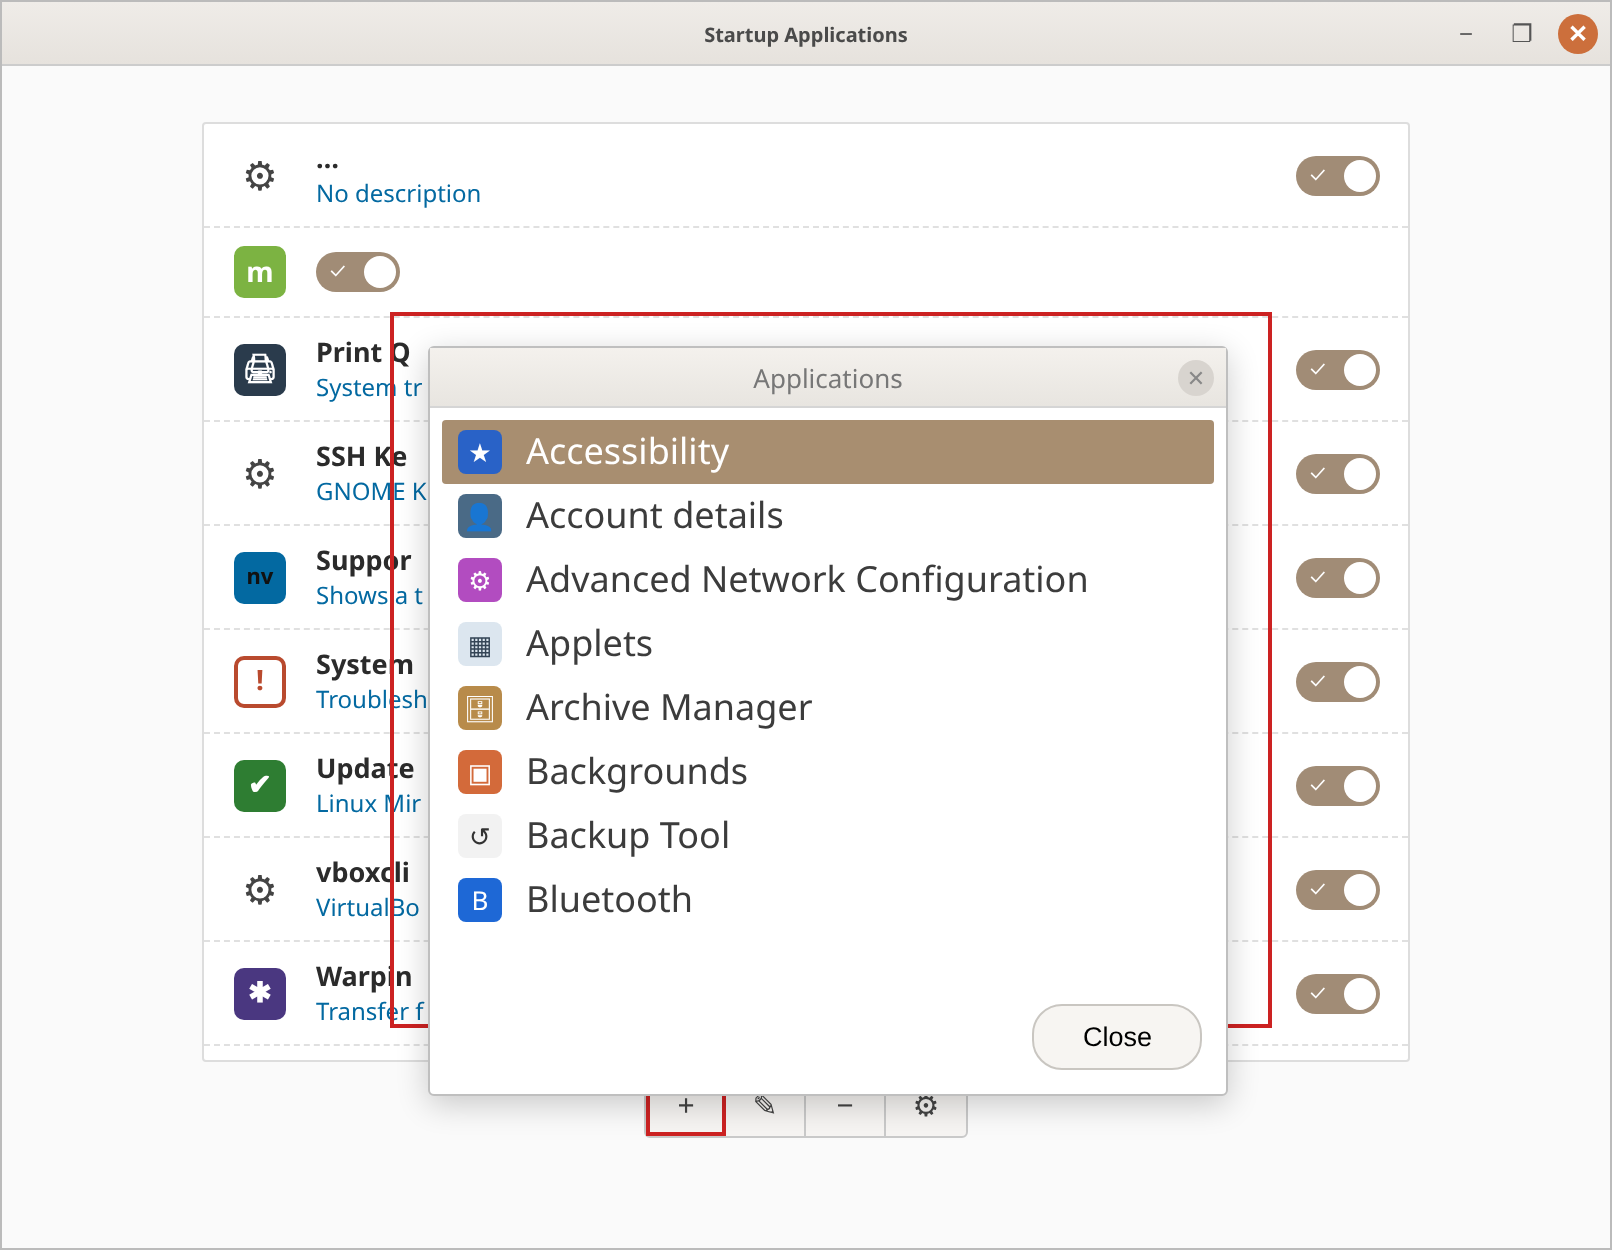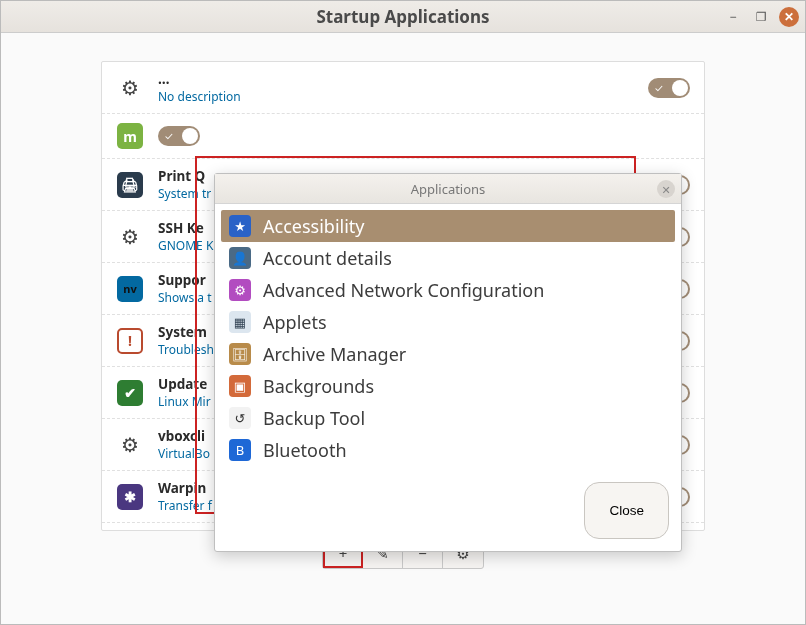--- a/index.html
+++ b/index.html
@@ -1,21 +1,21 @@
 <!DOCTYPE html>
 <html><head>
 <meta charset="utf-8">
 <style>
   * { box-sizing: border-box; }
   html,body { margin:0; padding:0; font-family: "Noto Sans","Ubuntu",sans-serif; font-size:13px; color:#3c3c3c; }
   body { background:#fafafa; width:806px; height:625px; position:relative; overflow:hidden; border:1px solid #bbb; }
 
   
   .titlebar { height:32px; background:linear-gradient(#efece8,#e6e2dd); border-bottom:1px solid #ccc; display:flex; align-items:center; justify-content:center; position:relative; }
-  .titlebar .title { font-weight:bold; font-size:17px; color:#4a4a4a; }
+  .titlebar .title { font-weight:bold; font-size:10px; color:#4a4a4a; }
   .win-controls { position:absolute; right:6px; top:6px; display:flex; gap:8px; align-items:center; }
   .win-btn { width:20px; height:20px; display:flex; align-items:center; justify-content:center; font-size:12px; color:#555; background:transparent; border:none; cursor:pointer; }
   .win-btn.close { width:20px; height:20px; border-radius:50%; background:#cc6f3c; color:#fff; font-weight:bold; font-size:12px; }
 
   
   .content { position:absolute; top:60px; left:100px; right:100px; bottom:40px; }
   .list-panel { border:1px solid #ddd; border-radius:2px; background:#fff; height:470px; overflow:hidden; }
   .row { display:flex; align-items:center; padding:8px 14px; border-bottom:1px dashed #e0e0e0; gap:14px; }
   .row:last-child { border-bottom:none; }
   .row-icon { width:28px; height:28px; flex:0 0 28px; display:flex; align-items:center; justify-content:center; }
@@ -41,30 +41,30 @@
   .tb-group { display:flex; border:1px solid #c9c9c9; border-radius:3px; background:#f6f4f2; }
   .tb-btn { width:40px; height:30px; display:flex; align-items:center; justify-content:center; border-right:1px solid #c9c9c9; background:transparent; cursor:pointer; font-size:15px; color:#444; }
   .tb-btn:last-child { border-right:none; }
   .hl-add { border:2px solid #cc2222; }
 
   
   .hl-rect { position:absolute; border:2px solid #cc2222; pointer-events:none; }
   #hl1 { top:155px; left:194px; width:441px; height:358px; }
 
   
-  .modal { position:absolute; top:172px; left:213px; width:468px; background:#fff; border:1px solid #bfbfbf; border-radius:3px; box-shadow:0 4px 16px rgba(0,0,0,.2); }
+  .modal { position:absolute; top:172px; left:213px; width:400px; background:#fff; border:1px solid #bfbfbf; border-radius:3px; box-shadow:0 4px 16px rgba(0,0,0,.2); }
   .modal-title { height:30px; display:flex; align-items:center; justify-content:center; position:relative; background:linear-gradient(#f4f1ed,#e8e5e0); border-bottom:1px solid #d5d5d5; color:#777; font-size:13px; }
   .modal-close { position:absolute; right:6px; top:6px; width:18px; height:18px; border-radius:50%; background:#d8d4cf; display:flex; align-items:center; justify-content:center; font-size:11px; color:#888; cursor:pointer; }
   .app-list { padding:6px; }
   .app-item { display:flex; align-items:center; gap:12px; padding:4px 8px; border-radius:2px; cursor:pointer; }
   .app-item.selected { background:#a88e70; color:#fff; }
   .app-ic { width:22px; height:22px; border-radius:4px; display:flex; align-items:center; justify-content:center; font-size:13px; color:#fff; }
   .app-item .label { font-size:18px; }
   .modal-buttons { display:flex; justify-content:flex-end; gap:10px; padding:10px 12px 12px; }
-  .modal-btn { padding:20px 24px; background:#f7f5f2; border:1px solid #c9c6c1; border-radius:15px; font-size:13.5px; cursor:pointer; }
+  .modal-btn { padding:8px 24px; background:#f7f5f2; border:1px solid #c9c6c1; border-radius:15px; font-size:13.5px; cursor:pointer;margin-top:20px; }
 
 </style>
 </head>
 <body>
 
 <div class="titlebar">
   <span class="title">Startup Applications</span>
   <div class="win-controls">
     <button class="win-btn">−</button>
     <button class="win-btn">❐</button>

